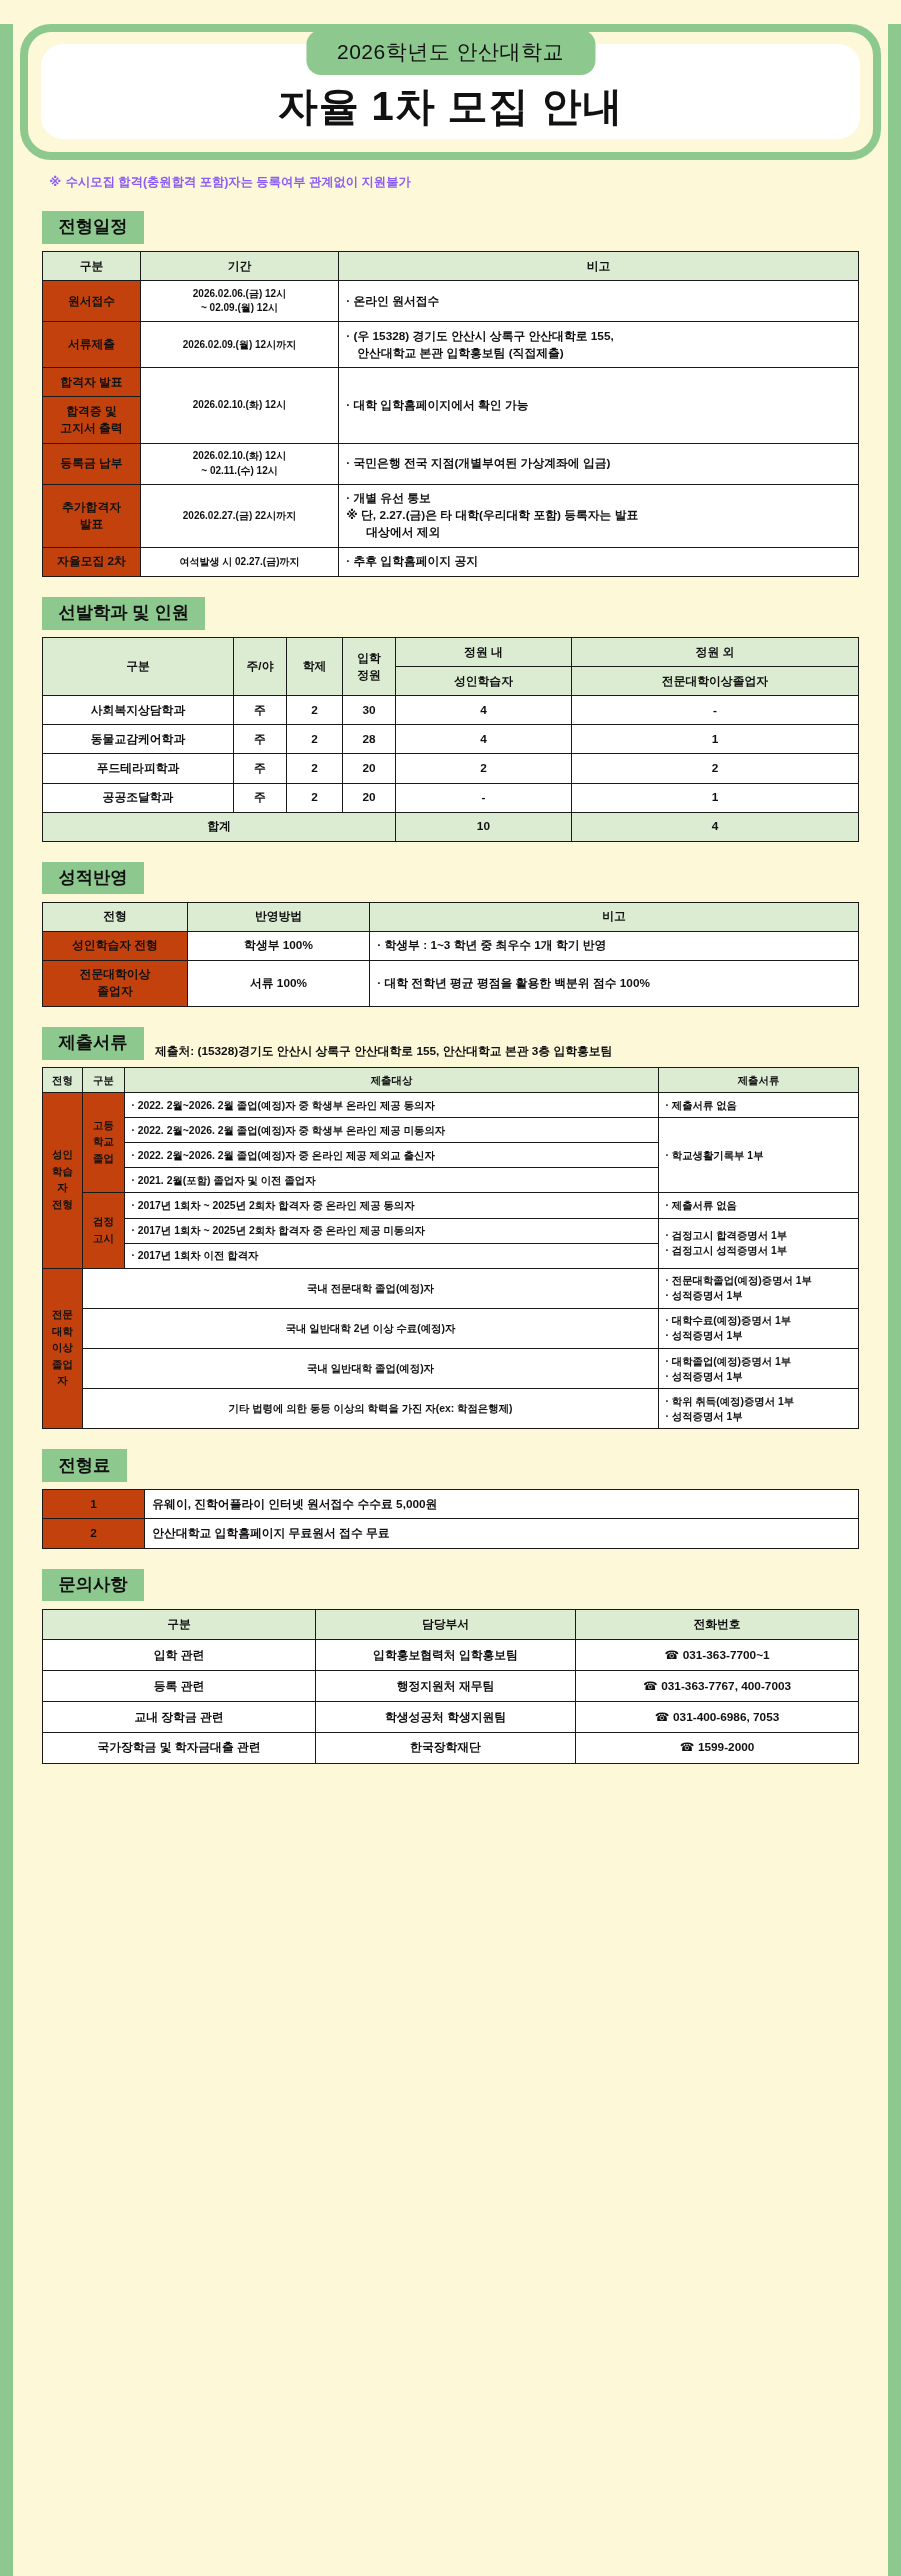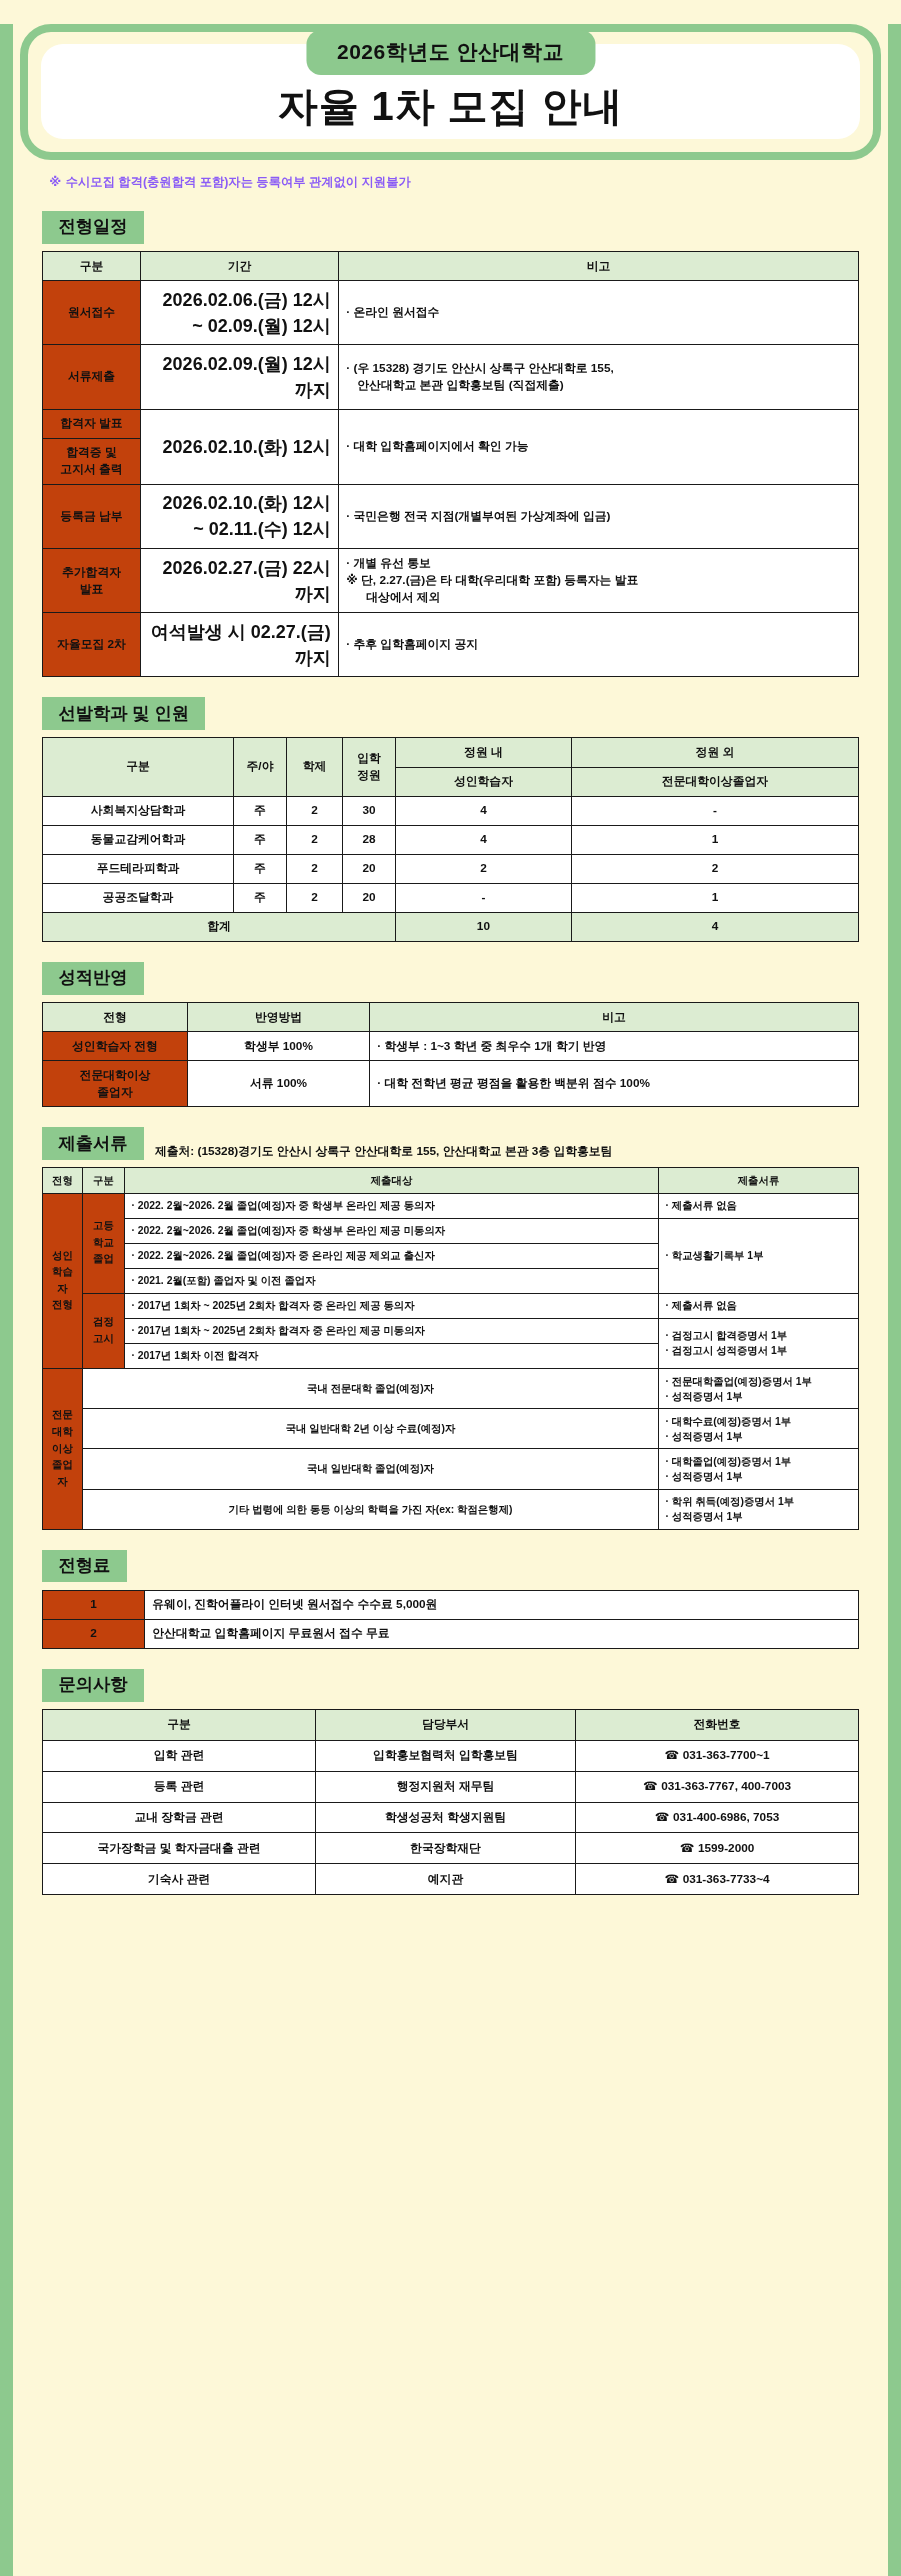--- a/index.html
+++ b/index.html
@@ -54,21 +54,21 @@
     padding-bottom: 7.3px;
   }
   .header-badge {
     position: absolute;
     top: -1.8px;
     left: 50%;
     transform: translateX(-50%);
     background: #8dc98e;
     color: #111;
     font-size: 21px;
-    font-weight: bold;
+    font-weight: normal;
     letter-spacing: 0.5px;
     padding: 8.2px 31px 9px 31px;
     border-radius: 14.5px;
     white-space: nowrap;
     z-index: 3;
   }
   .header-title {
     font-size: 40px;
     font-weight: bold;
     letter-spacing: 0.9px;
@@ -132,21 +132,21 @@
     background: #dcecd2;
   }
   .lcell { background: #c2410c; }
   .tcell { background: #dcecd2; }
   td.left { text-align: left; }
 
   
   .tbl-schedule td, .tbl-schedule th { font-size: 11.8px; }
   .tbl-schedule .c1 { width: 98px; }
   .tbl-schedule .c2 { width: 198px; }
-  .tbl-schedule .big { font-size: 18px; text-align: right; }
+  .tbl-schedule .big { font-size: 10px; }
 
   .tbl-dept th, .tbl-dept td { font-size: 11.8px; }
   .tbl-grade th, .tbl-grade td { font-size: 11.8px; }
 
   .tbl-docs th, .tbl-docs td { font-size: 10.4px; padding: 4.5px 6.4px; }
   .tbl-docs .vert {
     width: 36px;
     font-size: 10.4px;
     line-height: 1.6;
   }
@@ -484,24 +484,19 @@
           <tr>
             <td>교내 장학금 관련</td>
             <td>학생성공처 학생지원팀</td>
             <td><span class="tel">☎</span><span>031-400-6986, 7053</span></td>
           </tr>
           <tr>
             <td>국가장학금 및 학자금대출 관련</td>
             <td>한국장학재단</td>
             <td><span class="tel">☎</span><span>1599-2000</span></td>
           </tr>
-          <tr>
-            <td>기숙사 관련</td>
-            <td>예지관</td>
-            <td><span class="tel">☎</span><span>031-363-7733~4</span></td>
-          </tr>
         </tbody>
       </table>
     </div>
 
   </div>
 </div>
 
 
 </body></html>

